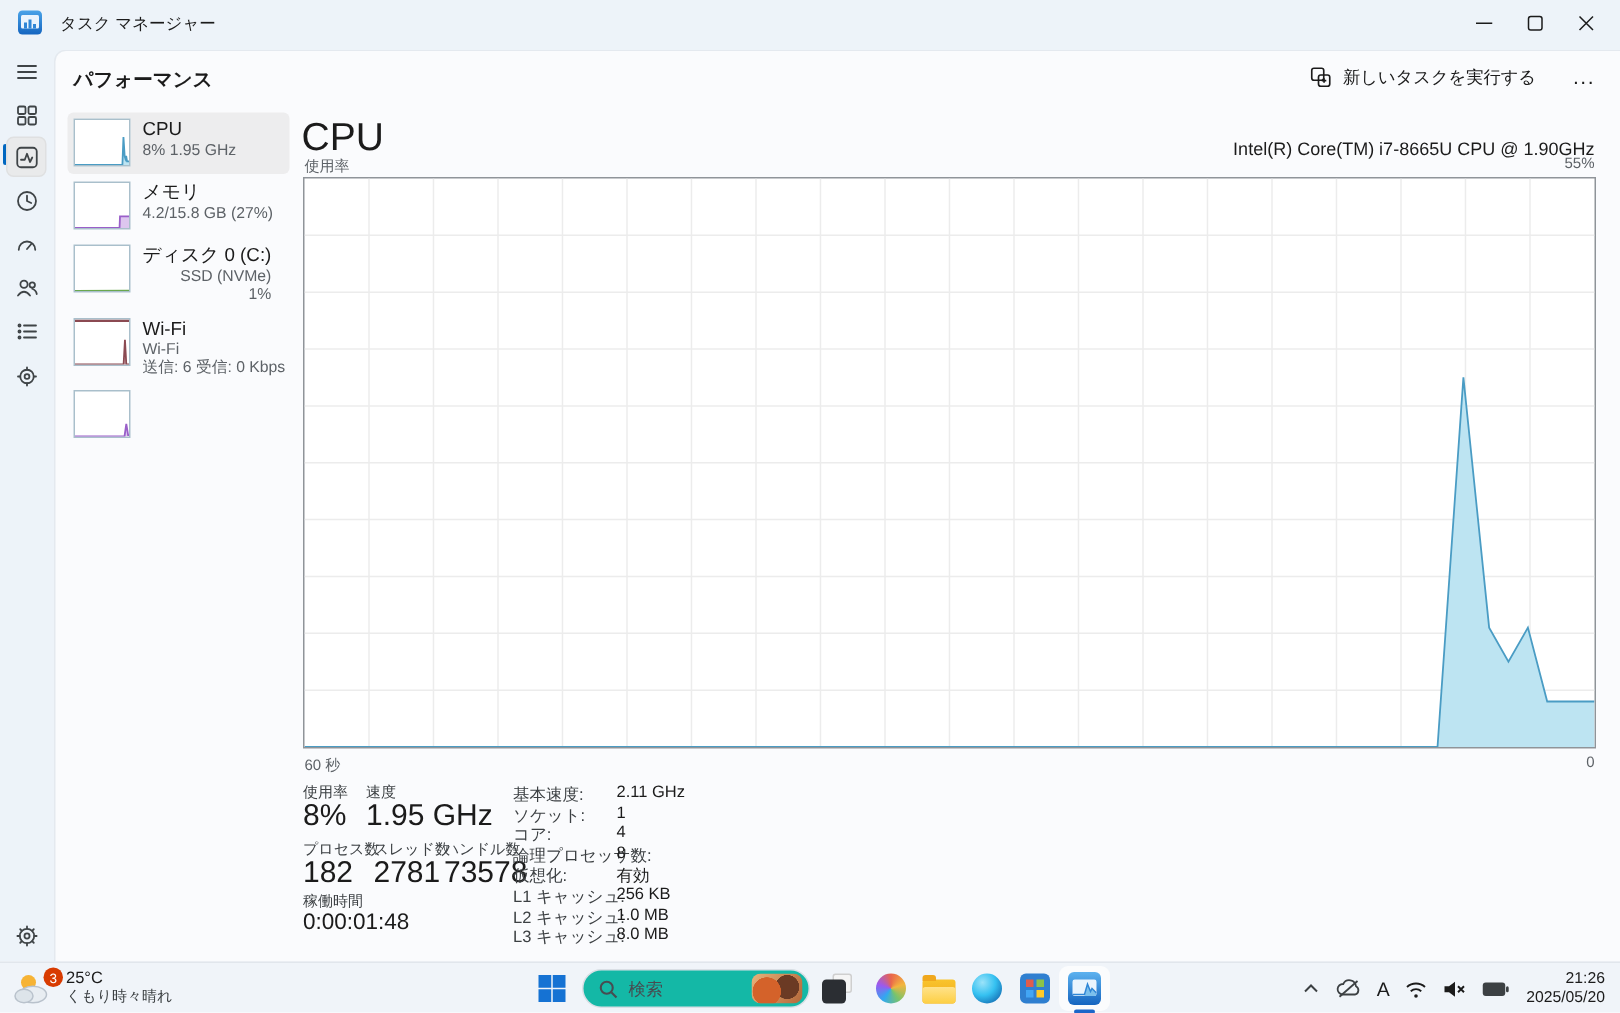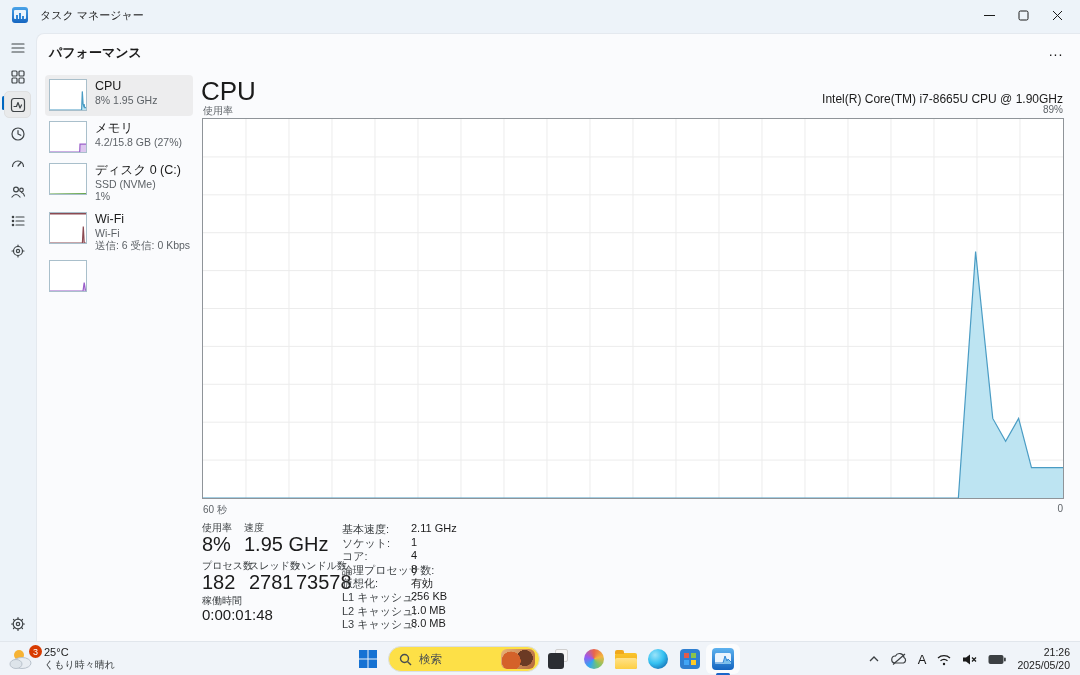--- a/index.html
+++ b/index.html
@@ -44,21 +44,21 @@
   #chart-box { position:absolute; left:165px; top:84px; width:862px; height:381px; background:#fff; border:1px solid #8f9499; }
   #chart-box svg { display:block; width:100%; height:100%; }
   .stat-label { position:absolute; font-size:10px; color:#3c4043; }
   .stat-value { position:absolute; font-size:20px; font-weight:400; }
   .stat-value.small { font-size:15px; }
   .det-label { position:absolute; left:305px; font-size:11px; color:#3c4043; }
   .det-value { position:absolute; left:374px; font-size:11px; }
   
   #taskbar { position:absolute; left:0; top:641px; width:1080px; height:34px; background:#f0f4f9; border-top:1px solid #e1e6ec; }
   .tb-icon { position:absolute; top:5px; width:24px; height:24px; display:flex; align-items:center; justify-content:center; }
-  #search-pill { position:absolute; left:388px; top:4px; width:152px; height:26px; background:#fde047;
+  #search-pill { position:absolute; left:388px; top:4px; width:152px; height:26px; background:#14b8a6;
     border:1px solid #dadfe5; border-radius:13px; display:flex; align-items:center; padding:0 4px 0 10px; }
   #search-pill .stext { font-size:11.5px; color:#474c51; margin-left:7px; flex:1; }
   #bing-thumb { width:34px; height:20px; border-radius:6px; background:
     radial-gradient(circle at 30% 60%, #d4622a 0 35%, transparent 36%),
     radial-gradient(circle at 70% 45%, #6b3a24 0 30%, transparent 31%),
     linear-gradient(120deg,#e8b27a,#b4683a); }
   #tm-active { position:absolute; left:706px; top:2px; width:34px; height:30px; background:rgba(255,255,255,.7);
     border-radius:6px; display:flex; align-items:center; justify-content:center; }
   #tm-underline { position:absolute; left:716px; top:31px; width:14px; height:3px; border-radius:2px; }
   #weather { position:absolute; left:8px; top:3px; display:flex; }
@@ -166,20 +166,28 @@
           <circle cx="8" cy="8" r="4.8"></circle>
           <circle cx="8" cy="8" r="1.7"></circle>
           <path d="M8,3.2v-1.6 M8,12.8v1.6 M3.2,8h-1.6 M12.8,8h1.6 M4.6,4.6L3.5,3.5 M11.4,11.4l1.1,1.1 M11.4,4.6l1.1,-1.1 M4.6,11.4l-1.1,1.1"></path>
         </svg>
     </div>
   </div>
 
   <div id="card">
     <div id="page-title">パフォーマンス</div>
 
+    <div id="run-task-btn">
+      <svg width="15" height="15" fill="none" stroke="#1b1b1b" stroke-width="1.1">
+        <rect x="1.5" y="1.5" width="8" height="8" rx="1.5"></rect>
+          <rect x="6" y="6" width="7.5" height="7.5" rx="1.5"></rect>
+          <path d="M9.7,8.2v3 M8.2,9.7h3"></path>
+      </svg>
+      <span>新しいタスクを実行する</span>
+    </div>
     <div id="more-btn">
       <span>...</span>
     </div>
 
     <div class="side-item sel" style="top:41px; height:41px;">
       <div class="mini-box">
           <svg class="mini" viewBox="0 0 36 30" preserveAspectRatio="none">
             <polygon points="0.0,30.0 31.6,30.0 32.3,11.4 33.1,24.0 33.6,25.8 34.1,24.0 34.7,27.6 36.0,27.6 36,30 0,30" fill="#bde4f2"></polygon>
             <polyline points="0.0,30.0 31.6,30.0 32.3,11.4 33.1,24.0 33.6,25.8 34.1,24.0 34.7,27.6 36.0,27.6" fill="none" stroke="#4a9cc4" stroke-width="1.2"></polyline>
           </svg>
@@ -194,21 +202,21 @@
           <svg class="mini" viewBox="0 0 36 30" preserveAspectRatio="none">
             <polygon points="0.0,30.0 29.7,30.0 30.0,22.2 36.0,22.2 36,30 0,30" fill="#ddc6ef"></polygon>
             <polyline points="0.0,30.0 29.7,30.0 30.0,22.2 36.0,22.2" fill="none" stroke="#9a5fc9" stroke-width="1.2"></polyline>
           </svg>
         </div>
       <div class="side-text">
         <div class="side-title">メモリ</div>
         <div class="side-sub">4.2/15.8 GB (27%)</div>
       </div>
     </div>
-    <div class="side-item" style="top:125px; height:48px;">
+    <div class="side-item" style="top:125px; height:48px;text-align:right;">
       <div class="mini-box">
           <svg class="mini" viewBox="0 0 36 30" preserveAspectRatio="none">
             <polygon points="0.0,30.0 36.0,29.7 36,30 0,30" fill="#cde3c2"></polygon>
             <polyline points="0.0,30.0 36.0,29.7" fill="none" stroke="#6aa84f" stroke-width="1.2"></polyline>
           </svg>
         </div>
       <div class="side-text">
         <div class="side-title">ディスク 0 (C:)</div>
         <div class="side-sub">SSD (NVMe)</div>
         <div class="side-sub">1%</div>
@@ -234,21 +242,21 @@
             <polygon points="0.0,30.0 33.0,30.0 34.2,21.6 35.4,29.1 36.0,29.1 36,30 0,30" fill="#ddc6ef"></polygon>
             <polyline points="0.0,30.0 33.0,30.0 34.2,21.6 35.4,29.1 36.0,29.1" fill="none" stroke="#9a5fc9" stroke-width="1.2"></polyline>
           </svg>
         </div>
     </div>
 
     <div id="main-title">CPU</div>
     <div id="main-sub">Intel(R) Core(TM) i7-8665U CPU @ 1.90GHz</div>
 
     <div class="axis" style="left:166px; top:70px;">使用率</div>
-    <div class="axis" style="right:17px; top:70px;">89%</div>
+    <div class="axis" style="right:17px; top:70px;">55%</div>
 
     <div id="chart-box">
       <svg id="main-chart" viewBox="0 0 862 381" preserveAspectRatio="none">
           <line x1="43.1" x2="43.1" y1="0" y2="381" stroke="#ececec" stroke-width="1"></line>
           <line x1="86.2" x2="86.2" y1="0" y2="381" stroke="#ececec" stroke-width="1"></line>
           <line x1="129.3" x2="129.3" y1="0" y2="381" stroke="#ececec" stroke-width="1"></line>
           <line x1="172.4" x2="172.4" y1="0" y2="381" stroke="#ececec" stroke-width="1"></line>
           <line x1="215.5" x2="215.5" y1="0" y2="381" stroke="#ececec" stroke-width="1"></line>
           <line x1="258.6" x2="258.6" y1="0" y2="381" stroke="#ececec" stroke-width="1"></line>
           <line x1="301.7" x2="301.7" y1="0" y2="381" stroke="#ececec" stroke-width="1"></line>

